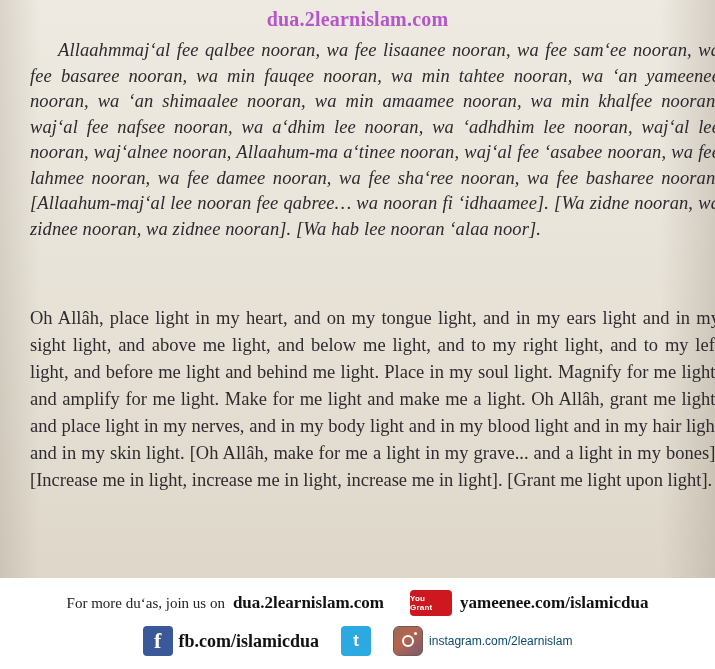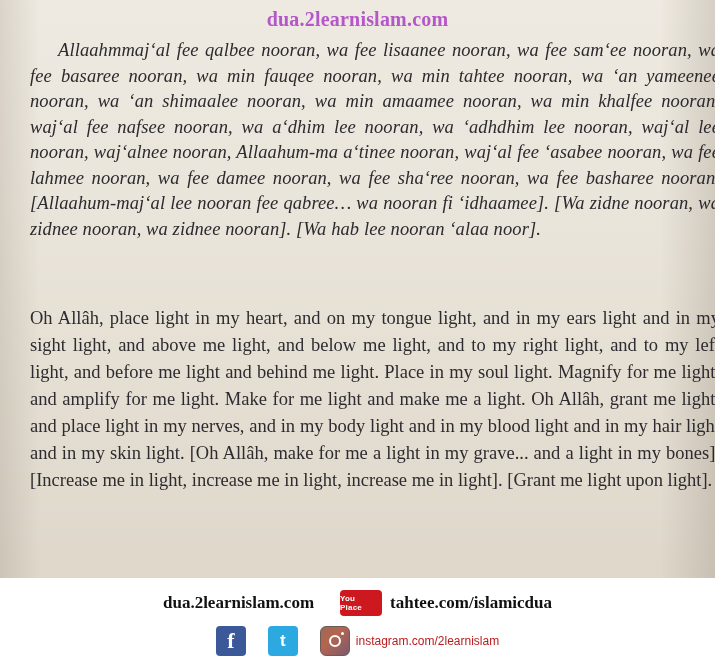--- a/index.html
+++ b/index.html
@@ -183,21 +183,21 @@
   }
   .f-handle-big {
     font-family: "Liberation Serif", serif;
     font-size: 18px;
     font-weight: bold;
     color: #111;
   }
   .f-handle-small {
     font-family: "Liberation Sans", sans-serif;
     font-size: 12px;
-    color: #b91c1c;
+    color: #0c4a6e;
   }
   .gap {
     display: inline-block;
     width: 10px;
   }
   .divider {
     position: absolute;
     top: 578px;
     left: 0;
     width: 715px;
@@ -214,30 +214,32 @@
   <div class="site-title">dua.2learnislam.com</div>
 
   <div class="arabic-translit"><span class="indent"></span><span>Allaahmmaj‘al fee qalbee nooran, wa fee lisaanee nooran, wa fee sam‘ee nooran, wa fee basaree nooran, wa min fauqee nooran, wa min tahtee nooran, wa ‘an yameenee nooran, wa ‘an shimaalee nooran, wa min amaamee nooran, wa min khalfee nooran, waj‘al fee nafsee nooran, wa a‘dhim lee nooran, wa ‘adhdhim lee nooran, waj‘al lee nooran, waj‘alnee nooran, Allaahum-ma a‘tinee nooran, waj‘al fee ‘asabee nooran, wa fee lahmee nooran, wa fee damee nooran, wa fee sha‘ree nooran, wa fee basharee nooran. [Allaahum-maj‘al lee nooran fee qabree… wa nooran fi ‘idhaamee]. [Wa zidne nooran, wa zidnee nooran, wa zidnee nooran]. [Wa hab lee nooran ‘alaa noor].</span></div>
 
   <div class="translation"><span>Oh Allâh, place light in my heart, and on my tongue light, and in my ears light and in my sight light, and above me light, and below me light, and to my right light, and to my left light, and before me light and behind me light. Place in my soul light. Magnify for me light, and amplify for me light. Make for me light and make me a light. Oh Allâh, grant me light, and place light in my nerves, and in my body light and in my blood light and in my hair light and in my skin light. [Oh Allâh, make for me a light in my grave... and a light in my bones]. [Increase me in light, increase me in light, increase me in light]. [Grant me light upon light].</span></div>
 
   <div class="divider"></div>
 
   <div class="footer">
     <div class="footer-line1">
+      <span class="f-text">For more du‘as, join us on</span>
       <span class="f-site">dua.2learnislam.com</span>
       <span class="gap"></span>
       <span class="yt-badge">
         <span>You</span>
-        <span>Place</span>
+        <span>Grant</span>
       </span>
-      <span class="f-site">tahtee.com/islamicdua</span>
+      <span class="f-site">yameenee.com/islamicdua</span>
     </div>
     <div class="footer-line2">
       <span class="fb-icon">f</span>
+      <span class="f-handle-big">fb.com/islamicdua</span>
       <span class="gap"></span>
       <span class="tw-icon">t</span>
       <span class="gap"></span>
       <span class="ig-icon"></span>
       <span class="f-handle-small">instagram.com/2learnislam</span>
     </div>
   </div>
 </div>
 
 </body></html>

